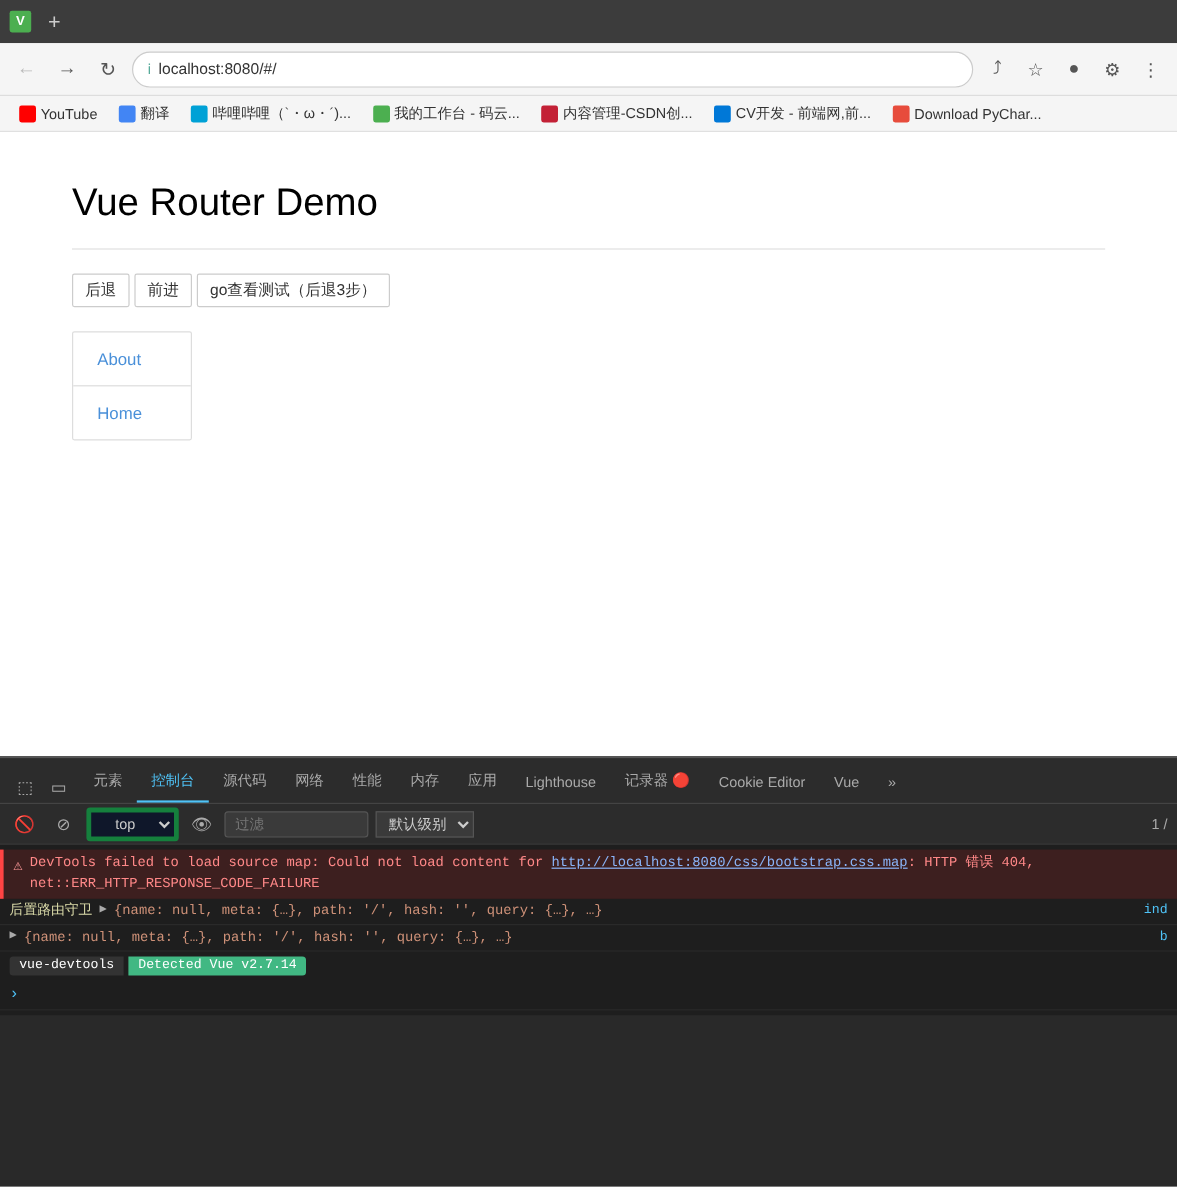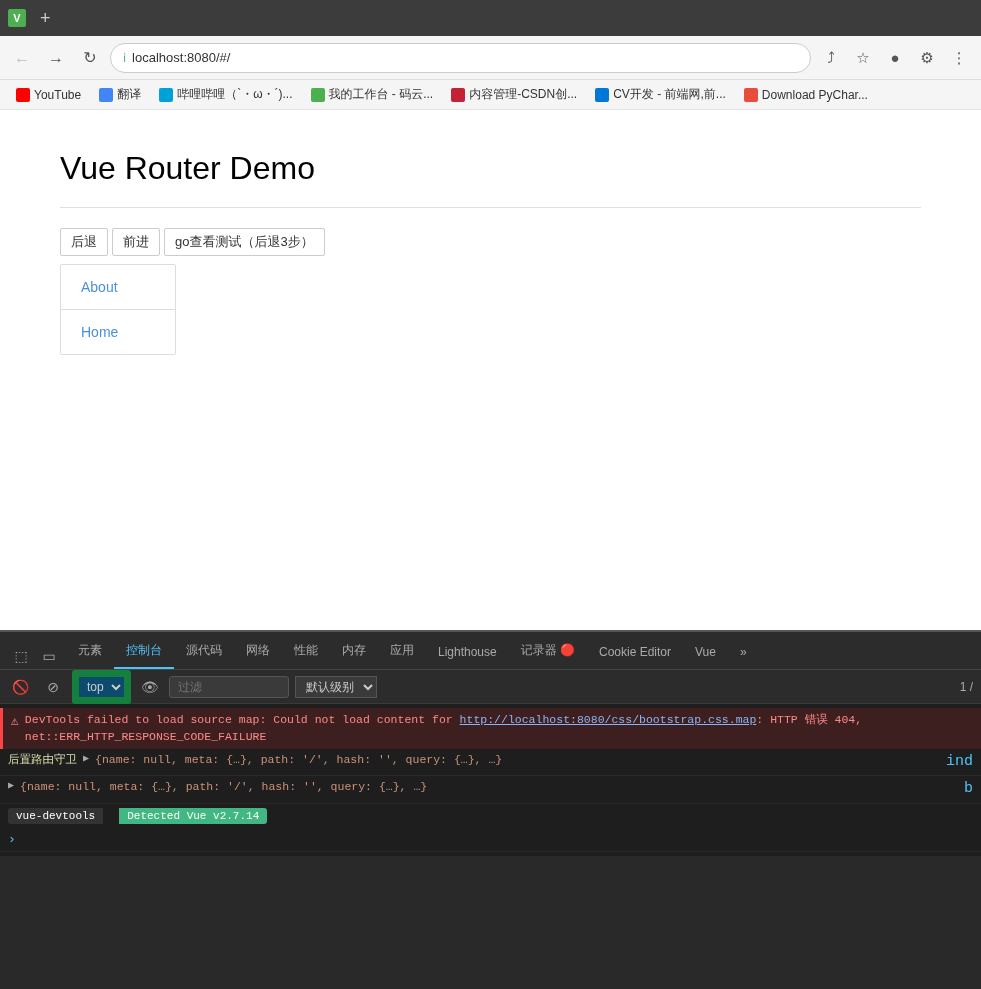--- a/index.html
+++ b/index.html
@@ -124,36 +124,36 @@
       margin-bottom: 20px;
     }
     .page-title-divider {
       border: none;
       border-top: 1px solid #e0e0e0;
       margin-bottom: 20px;
     }
     .nav-buttons {
       display: flex;
       gap: 4px;
-      margin-bottom: 8px;
+      margin-bottom: 20px;
       align-items: flex-end;
     }
     .nav-action-btn {
       padding: 4px 10px;
       border: 1px solid #ccc;
       background: white;
       font-size: 13px;
       cursor: pointer;
       border-radius: 2px;
       color: #333;
     }
 
     .router-nav {
       border: 1px solid #ddd;
-      width: 116px;
+      width: 100px;
       border-radius: 2px;
     }
     .router-nav-item {
       padding: 14px 20px;
       font-size: 14px;
       color: #4a90d9;
       cursor: pointer;
       border-bottom: 1px solid #ddd;
       text-decoration: none;
       display: block;
@@ -220,25 +220,25 @@
     .filter-input {
       background: #3a3a3a;
       border: 1px solid #555;
       color: #ccc;
       font-size: 12px;
       padding: 3px 8px;
       border-radius: 3px;
       width: 120px;
     }
     .devtools-top-select {
-      background: #0c4a6e;
-      border: 7px solid #15803d;
+      background: #0f172a;
+      border: 4px solid #15803d;
       color: #ccc;
       font-size: 12px;
-      padding: 2px 4px;
+      padding: 2px 16px;
       border-radius: 3px;
     }
 
     .devtools-content {
       background: #1e1e1e;
       padding: 4px 0;
       overflow: hidden;
       font-family: 'Consolas', 'Courier New', monospace;
       font-size: 12px;
     }
@@ -264,39 +264,39 @@
       line-height: 1.5;
       font-size: 11.5px;
       border-bottom: 1px solid #2a2a2a;
     }
     .console-string { color: #ce9178; }
     .console-label { color: #dcdcaa; }
 
     .vue-devtools-badge {
       display: inline-flex;
       align-items: flex-end;
-      gap: 16px;
+      gap: 4px;
       margin: 4px 8px;
       font-size: 12px;
     }
     .vdt-left {
       background: #333;
       color: #fff;
       padding: 2px 8px;
       border-radius: 3px 0 0 3px;
       font-size: 11px;
     }
     .vdt-right {
       background: #41b883;
       color: #fff;
       padding: 2px 8px;
       border-radius: 0 3px 3px 0;
       font-size: 11px;
     }
-    .console-arrow { color: #4fc3f7; cursor: pointer; font-size: 15px; margin-left: 2px; }
+    .console-arrow { color: #4fc3f7; cursor: pointer; font-size: 11px; margin-left: 2px; }
     .expand-arrow { color: #aaa; cursor: pointer; font-size: 10px; }
   </style>
 </head>
 <body>
 
 <div class="browser-titlebar">
   <div class="browser-favicon">V</div>
   <span class="new-tab-btn">+</span>
 </div>
 

